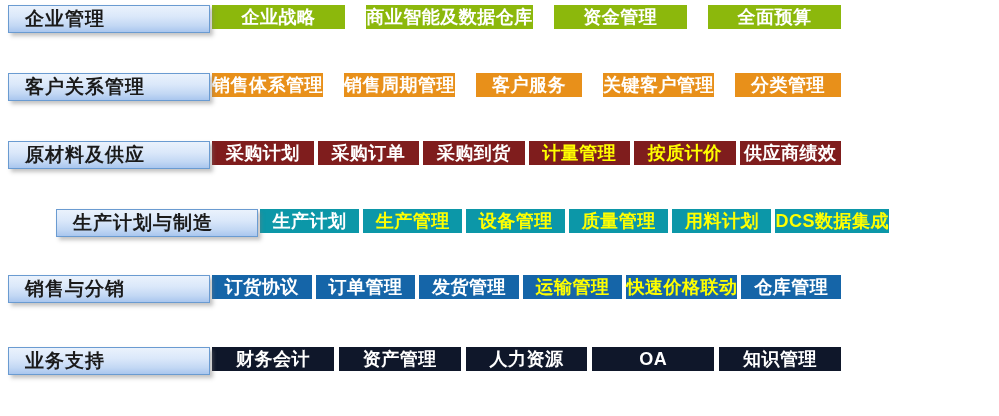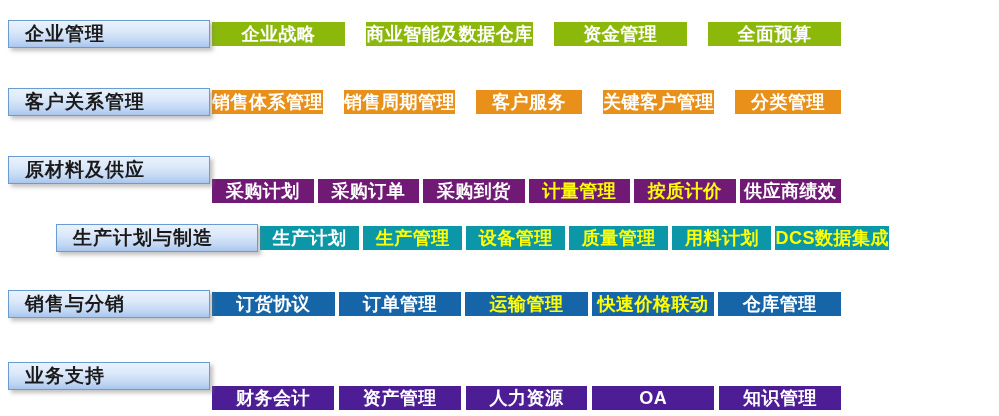--- a/index.html
+++ b/index.html
@@ -19,21 +19,21 @@
     height: 416px;
     box-sizing: border-box;
     padding: 0;
   }
   .row {
     position: absolute;
     left: 0;
     width: 845px;
     height: 58px;
     display: flex;
-    align-items: center;
+    align-items: flex-start;
   }
   .row-0 { top: 5px; }
   .row-1 { top: 73px; }
   .row-2 { top: 141px; }
   .row-3 { top: 209px; padding-left: 48px; }
   .row-4 { top: 275px; font-family: Liberation Serif, serif; }
   .row-5 { top: 347px; }
 
   .rowlabel {
     position: relative;
@@ -72,24 +72,24 @@
     letter-spacing: 0.5px;
     white-space: nowrap;
     box-sizing: border-box;
     text-align: center;
   }
   .cell.hl { color: #ffff00; }
 
   
   .row-0 .cell { background: #8cb80c; }
   .row-1 .cell { background: #e8901a; }
-  .row-2 .cell { background: #701a75; margin-top: 42px; }
+  .row-2 .cell { background: #7f1d1d; }
   .row-3 .cell { background: #0c97a8; }
   .row-4 .cell { background: #1565a8; }
-  .row-5 .cell { background: #4c1d95; margin-top: 44px; }
+  .row-5 .cell { background: #0f172a; }
 
   
   .row-0 .cells { gap: 21px; }
   .row-1 .cells { gap: 21px; }
   .row-5 .cells { gap: 5px; }
 
   .cell span { display: inline-block; }
 </style>
 </head>
 <body>
@@ -180,20 +180,23 @@
     </div>
     <div class="row row-4">
       <div class="rowlabel">销售与分销</div>
       <div class="cells">
         <div class="cell">
           <span>订货协议</span>
         </div>
         <div class="cell">
           <span>订单管理</span>
         </div>
+        <div class="cell">
+          <span>发货管理</span>
+        </div>
         <div class="cell hl">
           <span>运输管理</span>
         </div>
         <div class="cell hl">
           <span>快速价格联动</span>
         </div>
         <div class="cell">
           <span>仓库管理</span>
         </div>
       </div>

